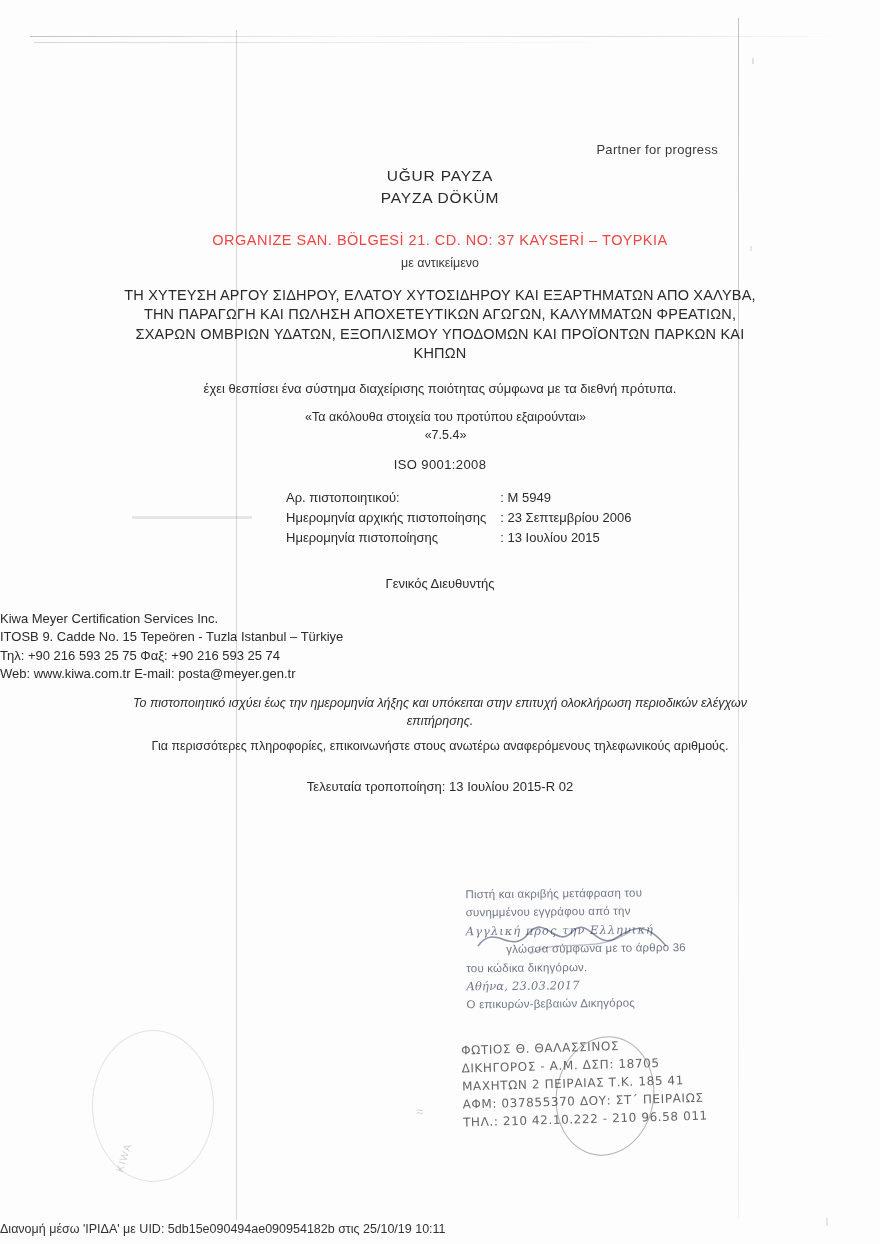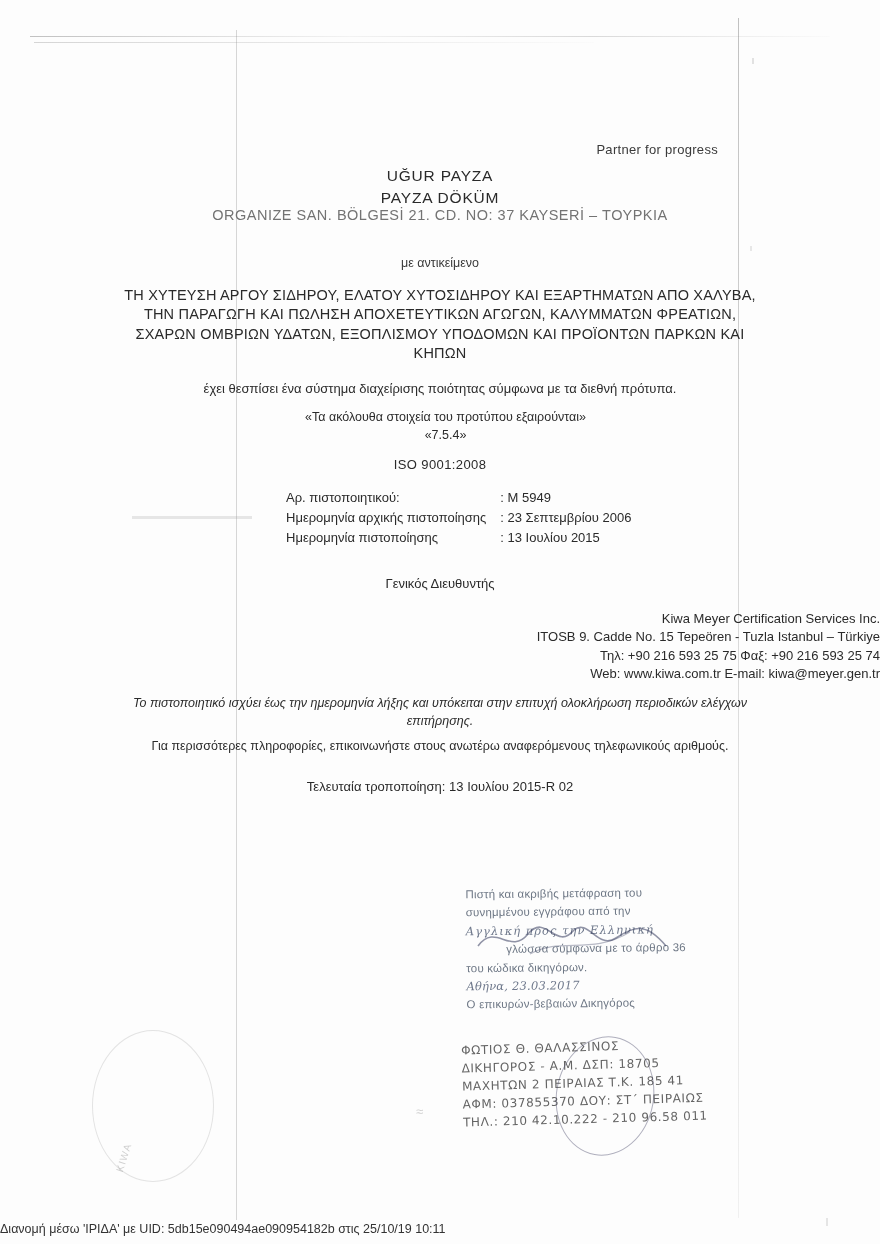--- a/index.html
+++ b/index.html
@@ -76,25 +76,25 @@
   }
   .company-name {
     font-size: 15.5px;
     letter-spacing: 0.8px;
     color: #2a2a2a;
     line-height: 1.45;
   }
   .address-line {
     position: absolute;
     left: 0; right: 0;
-    top: 207px;
+    top: 232px;
     text-align: center;
     font-size: 14.5px;
     letter-spacing: 0.5px;
-    color: #737373;
+    color: #ef4444;
   }
   .subject-label {
     position: absolute;
     left: 0; right: 0;
     top: 256px;
     text-align: center;
     font-size: 12.5px;
     color: #3a3a3a;
   }
   .scope {
@@ -158,25 +158,24 @@
     left: 0; right: 0;
     top: 576px;
     text-align: center;
     font-size: 13px;
     color: #2a2a2a;
   }
   .issuer {
     position: absolute;
     left: 0; right: 0;
     top: 610px;
-    text-align: right;
+    text-align: left;
     font-size: 13px;
     line-height: 1.42;
     color: #2a2a2a;
-    margin-left: 32px;
   }
   .issuer a, .issuer .link {
     color: #2a2a2a;
   }
   .validity {
     position: absolute;
     left: 128px;
     width: 624px;
     top: 694px;
     text-align: center;
@@ -357,21 +356,21 @@
     <div class="dir-title">Γενικός Διευθυντής</div>
 
     <div class="issuer">
       <div>Kiwa Meyer Certification Services Inc.</div>
       <div>ITOSB 9. Cadde No. 15 Tepeören - Tuzla Istanbul – Türkiye</div>
       <div>Τηλ: +90 216 593 25 75 Φαξ: +90 216 593 25 74</div>
       <div>
         <span>Web:</span>
         <span class="link">www.kiwa.com.tr</span>
         <span>E-mail:</span>
-        <span class="link">kiwa@meyer.gen.tr</span>
+        <span class="link">posta@meyer.gen.tr</span>
       </div>
     </div>
 
     <div class="validity">Το πιστοποιητικό ισχύει έως την ημερομηνία λήξης και υπόκειται στην επιτυχή ολοκλήρωση περιοδικών ελέγχων επιτήρησης.</div>
     <div class="info">Για περισσότερες πληροφορίες, επικοινωνήστε στους ανωτέρω αναφερόμενους τηλεφωνικούς αριθμούς.</div>
     <div class="revision">Τελευταία τροποποίηση: 13 Ιουλίου 2015-R 02</div>
 
   </div>
 
   <div class="translation">

